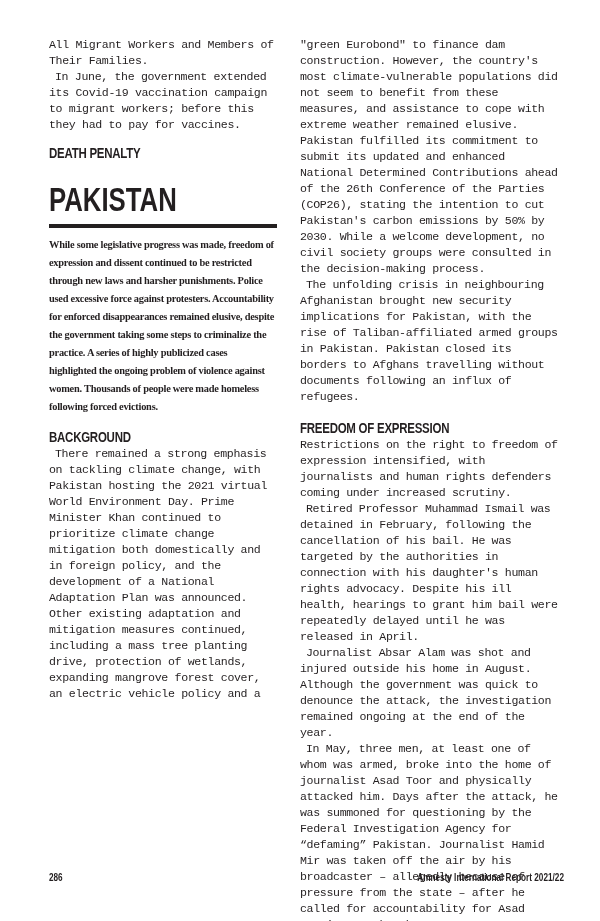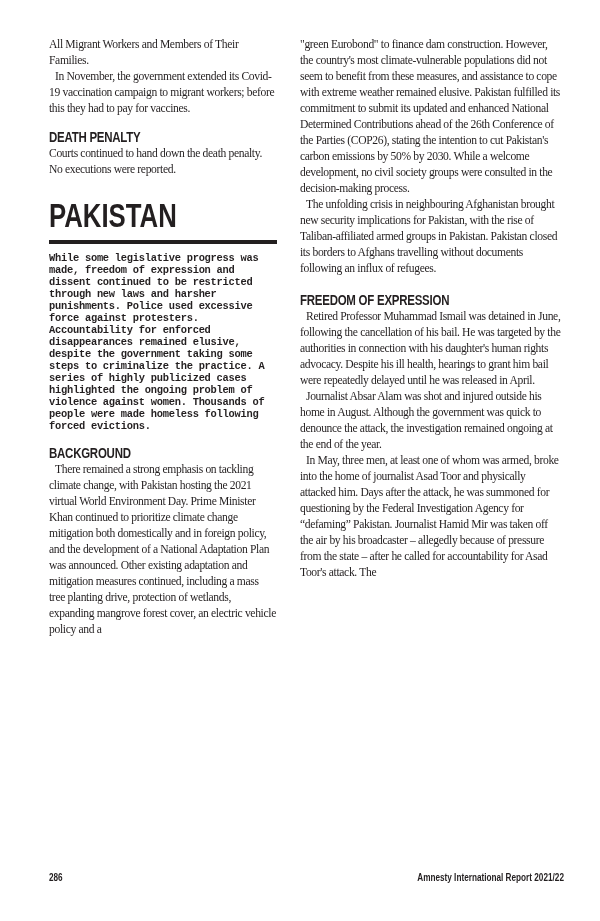--- a/index.html
+++ b/index.html
@@ -1,21 +1,21 @@
 <!DOCTYPE html>
 <html><head>
   <meta charset="utf-8">
   <style>
     html, body { margin: 0; padding: 0; background: #ffffff; }
     body { width: 600px; height: 921px; position: relative; overflow: hidden; color: #231f20; }
     .col { position: absolute; top: 37px; }
     .col-left { left: 49px; width: 228px; }
     .col-right { left: 300px; width: 262px; }
     .body-text {
-      font-family: Liberation Serif, serif;
+      font-family: Liberation Mono, monospace;
       font-size: 11.6px; line-height: 16px; letter-spacing: -0.35px; margin: 0;
     }
     .body-text.indent { text-indent: 6px; }
     .h2 {
       font-family: "Liberation Sans", sans-serif; font-weight: bold; font-size: 14px;
       letter-spacing: -0.3px; transform: scaleX(0.82); transform-origin: left;
       margin: 0; line-height: 18px; white-space: nowrap;
     }
     .country-title {
       font-family: "Liberation Sans", sans-serif; font-weight: bold; font-size: 33px;
@@ -23,60 +23,60 @@
       margin: 0; line-height: 36px; white-space: nowrap;
     }
     .rule { height: 2px; background: #231f20; margin: 0; }
     .info { padding: 3px 0 3px 0; }
     .info-line {
       font-family: "Liberation Sans", sans-serif; font-size: 10px; line-height: 13.5px;
       transform: scaleX(0.85); transform-origin: left; white-space: nowrap; margin: 0;
     }
     .info-line .b { font-weight: bold; }
     .summary {
-      font-family: Liberation Mono, monospace; font-weight: bold; font-size: 10.4px;
-      line-height: 12px; letter-spacing: -0.25px; margin: 0; color: #231f20;
+      font-family: Liberation Serif, serif; font-weight: bold; font-size: 10.4px;
+      line-height: 18px; letter-spacing: -0.25px; margin: 0; color: #231f20;
     }
     .footer {
       position: absolute; top: 872px;
       font-family: "Liberation Sans", sans-serif; font-size: 10px; font-weight: bold;
       transform: scaleX(0.82); white-space: nowrap;
     }
     .footer-left { left: 49px; transform-origin: left; }
     .footer-right { right: 36px; transform-origin: right; }
   </style>
 </head>
 <body>
 
 <div class="col col-left">
   <p class="body-text">All Migrant Workers and Members of Their Families.</p>
-  <p class="body-text indent">In November, the government extended its Covid-19 vaccination campaign to migrant workers; before this they had to pay for vaccines.</p>
+  <p class="body-text indent">In June, the government extended its Covid-19 vaccination campaign to migrant workers; before this they had to pay for vaccines.</p>
 
   <div style="height:11px"></div>
   <h3 class="h2">DEATH PENALTY</h3>
-  <p class="body-text">Courts continued to hand down the death penalty. No executions were reported.</p>
 
   <div style="height:20px"></div>
   <h1 class="country-title">PAKISTAN</h1>
   <div style="height:6px"></div>
   <div class="rule"></div>
   <div class="rule"></div>
   <div style="height:8px"></div>
   <p class="summary">While some legislative progress was made, freedom of expression and dissent continued to be restricted through new laws and harsher punishments. Police used excessive force against protesters. Accountability for enforced disappearances remained elusive, despite the government taking some steps to criminalize the practice. A series of highly publicized cases highlighted the ongoing problem of violence against women. Thousands of people were made homeless following forced evictions.</p>
 
   <div style="height:12px"></div>
   <h3 class="h2">BACKGROUND</h3>
   <p class="body-text indent">There remained a strong emphasis on tackling climate change, with Pakistan hosting the 2021 virtual World Environment Day. Prime Minister Khan continued to prioritize climate change mitigation both domestically and in foreign policy, and the development of a National Adaptation Plan was announced. Other existing adaptation and mitigation measures continued, including a mass tree planting drive, protection of wetlands, expanding mangrove forest cover, an electric vehicle policy and a</p>
 </div>
 
 <div class="col col-right">
   <p class="body-text">"green Eurobond" to finance dam construction. However, the country's most climate-vulnerable populations did not seem to benefit from these measures, and assistance to cope with extreme weather remained elusive. Pakistan fulfilled its commitment to submit its updated and enhanced National Determined Contributions ahead of the 26th Conference of the Parties (COP26), stating the intention to cut Pakistan's carbon emissions by 50% by 2030. While a welcome development, no civil society groups were consulted in the decision-making process.</p>
   <p class="body-text indent">The unfolding crisis in neighbouring Afghanistan brought new security implications for Pakistan, with the rise of Taliban-affiliated armed groups in Pakistan. Pakistan closed its borders to Afghans travelling without documents following an influx of refugees.</p>
 
   <div style="height:14px"></div>
   <h3 class="h2">FREEDOM OF EXPRESSION</h3>
-  <p class="body-text indent">Retired Professor Muhammad Ismail was detained in June, following the cancellation of his bail. He was targeted by the authorities in connection with his daughter's human rights advocacy. Despite his ill health, hearings to grant him bail were repeatedly delayed until he was released in April.</p>
+  <p class="body-text">Restrictions on the right to freedom of expression intensified, with journalists and human rights defenders coming under increased scrutiny.</p>
+  <p class="body-text indent">Retired Professor Muhammad Ismail was detained in February, following the cancellation of his bail. He was targeted by the authorities in connection with his daughter's human rights advocacy. Despite his ill health, hearings to grant him bail were repeatedly delayed until he was released in April.</p>
   <p class="body-text indent">Journalist Absar Alam was shot and injured outside his home in August. Although the government was quick to denounce the attack, the investigation remained ongoing at the end of the year.</p>
   <p class="body-text indent">In May, three men, at least one of whom was armed, broke into the home of journalist Asad Toor and physically attacked him. Days after the attack, he was summoned for questioning by the Federal Investigation Agency for “defaming” Pakistan. Journalist Hamid Mir was taken off the air by his broadcaster – allegedly because of pressure from the state – after he called for accountability for Asad Toor's attack. The</p>
 </div>
 
 <div class="footer footer-left">286</div>
 <div class="footer footer-right">Amnesty International Report 2021/22</div>
 
 </body></html>

